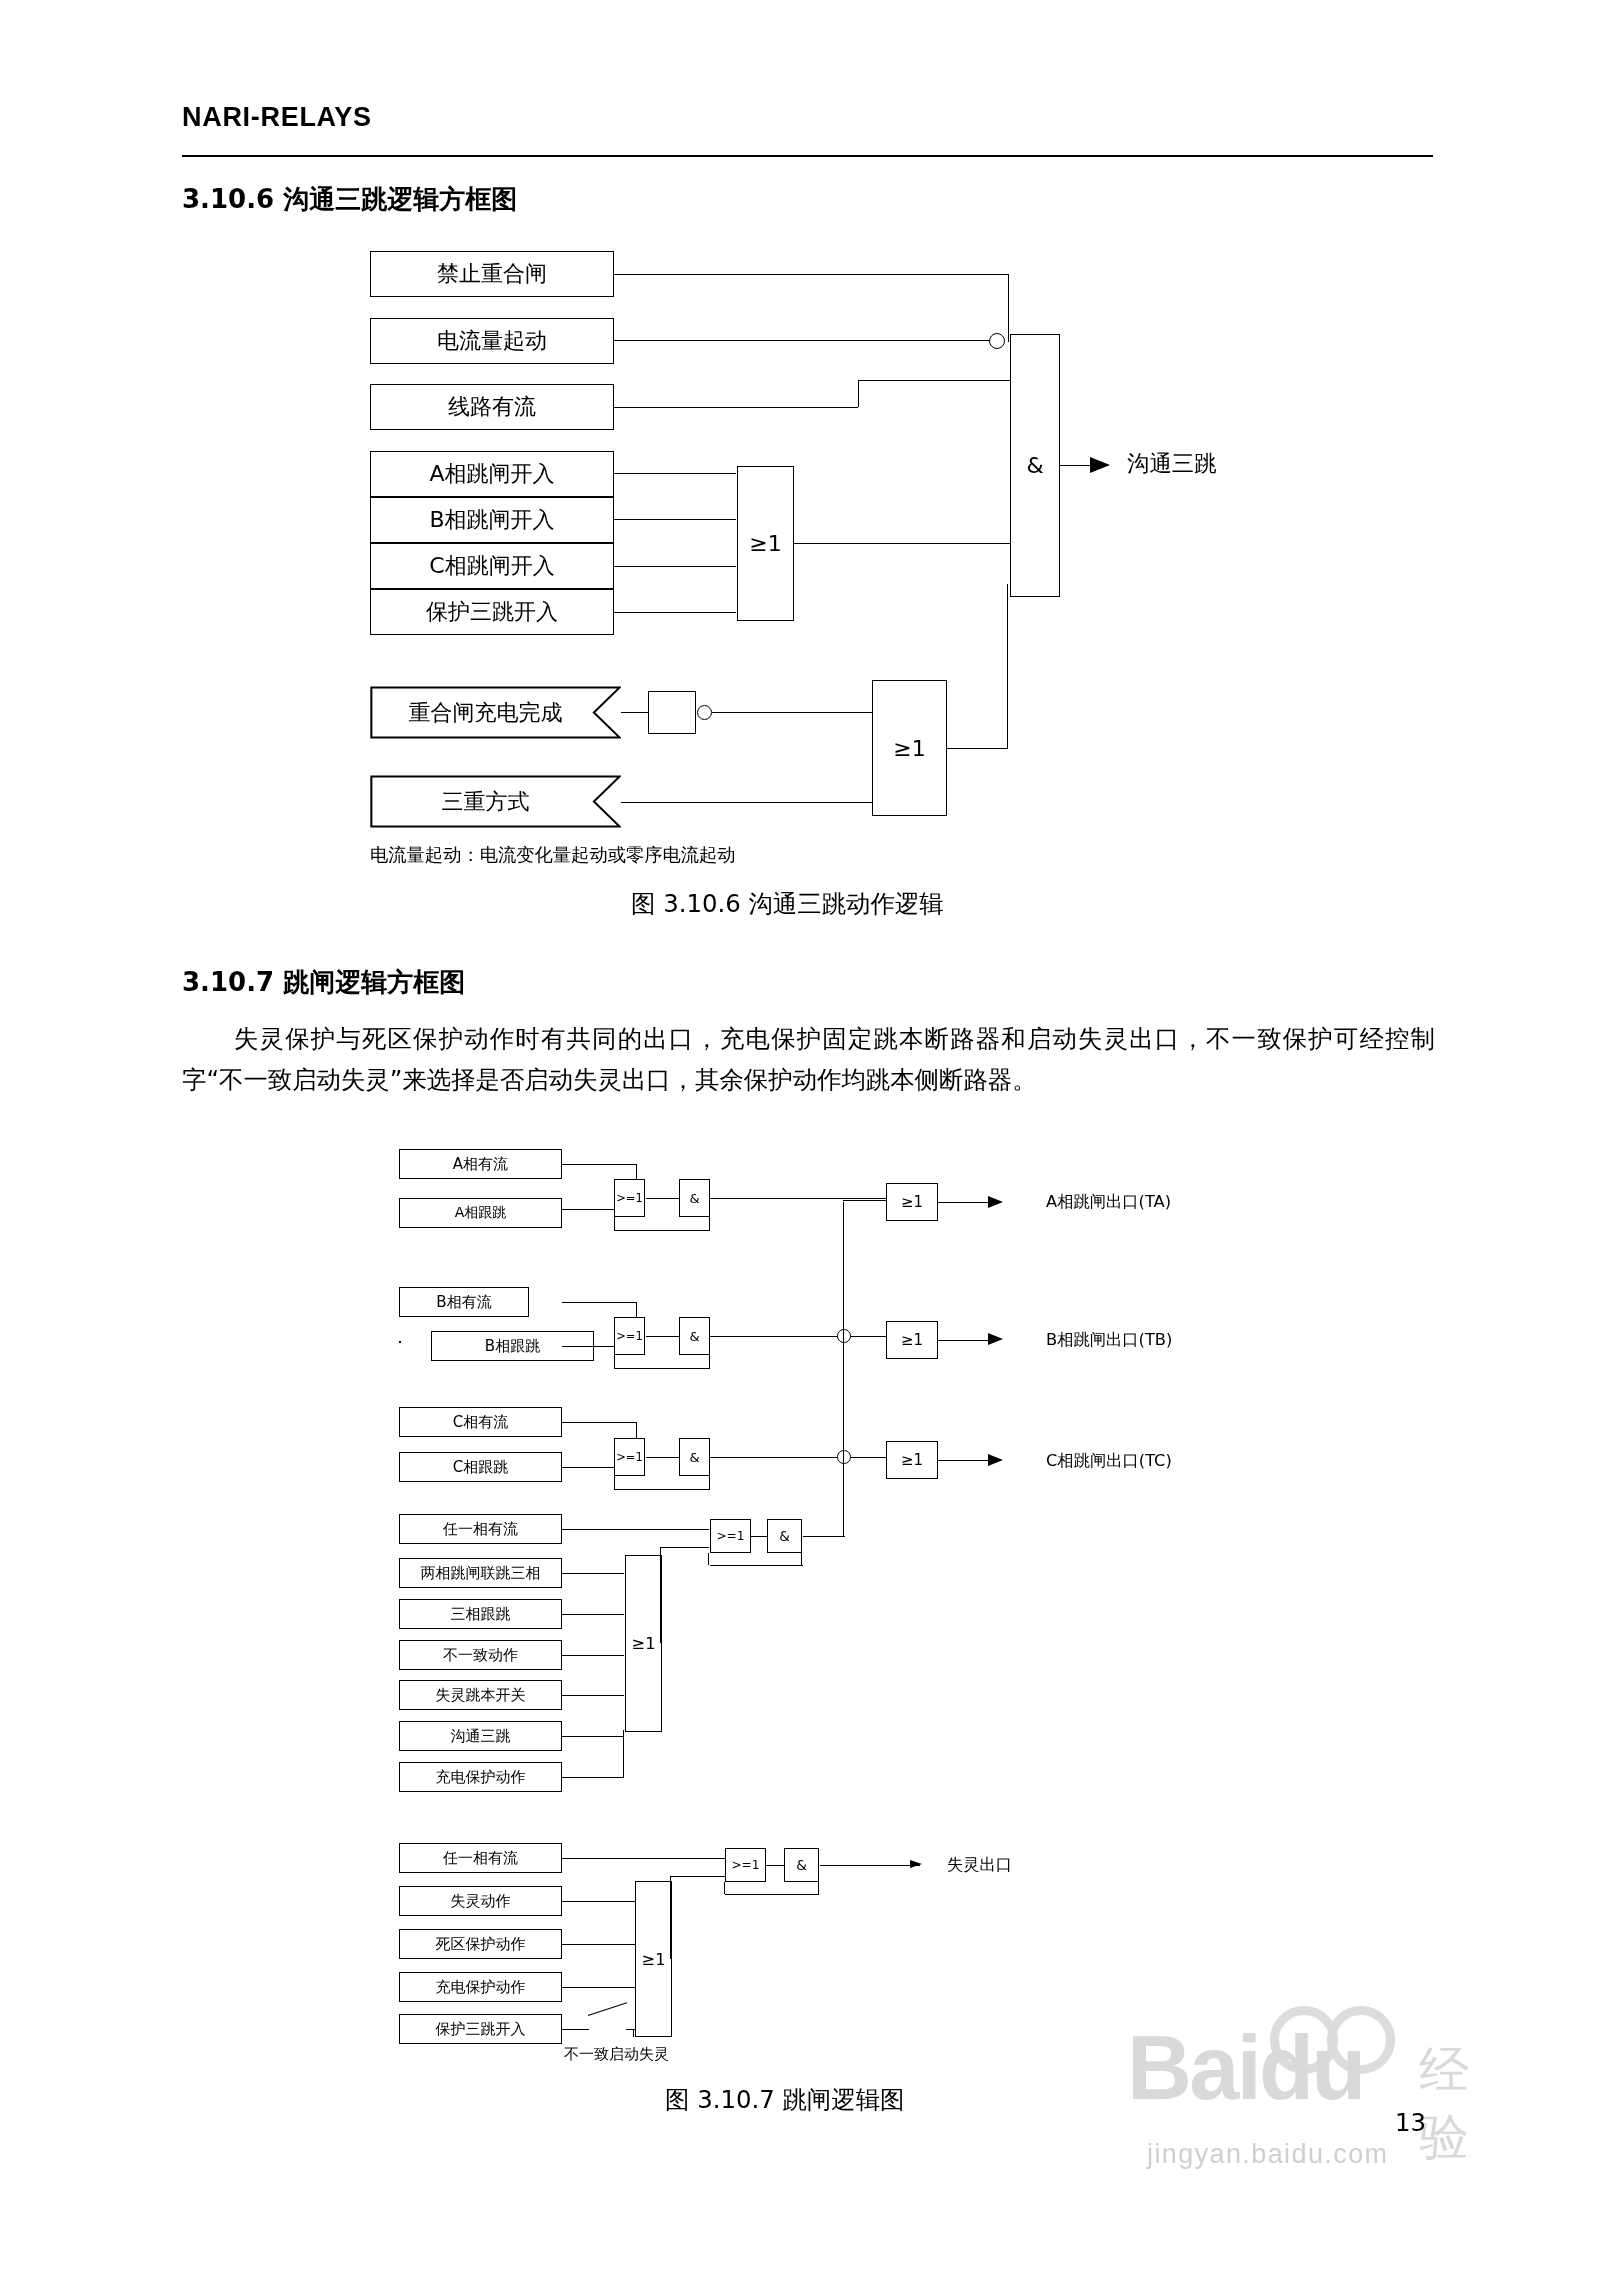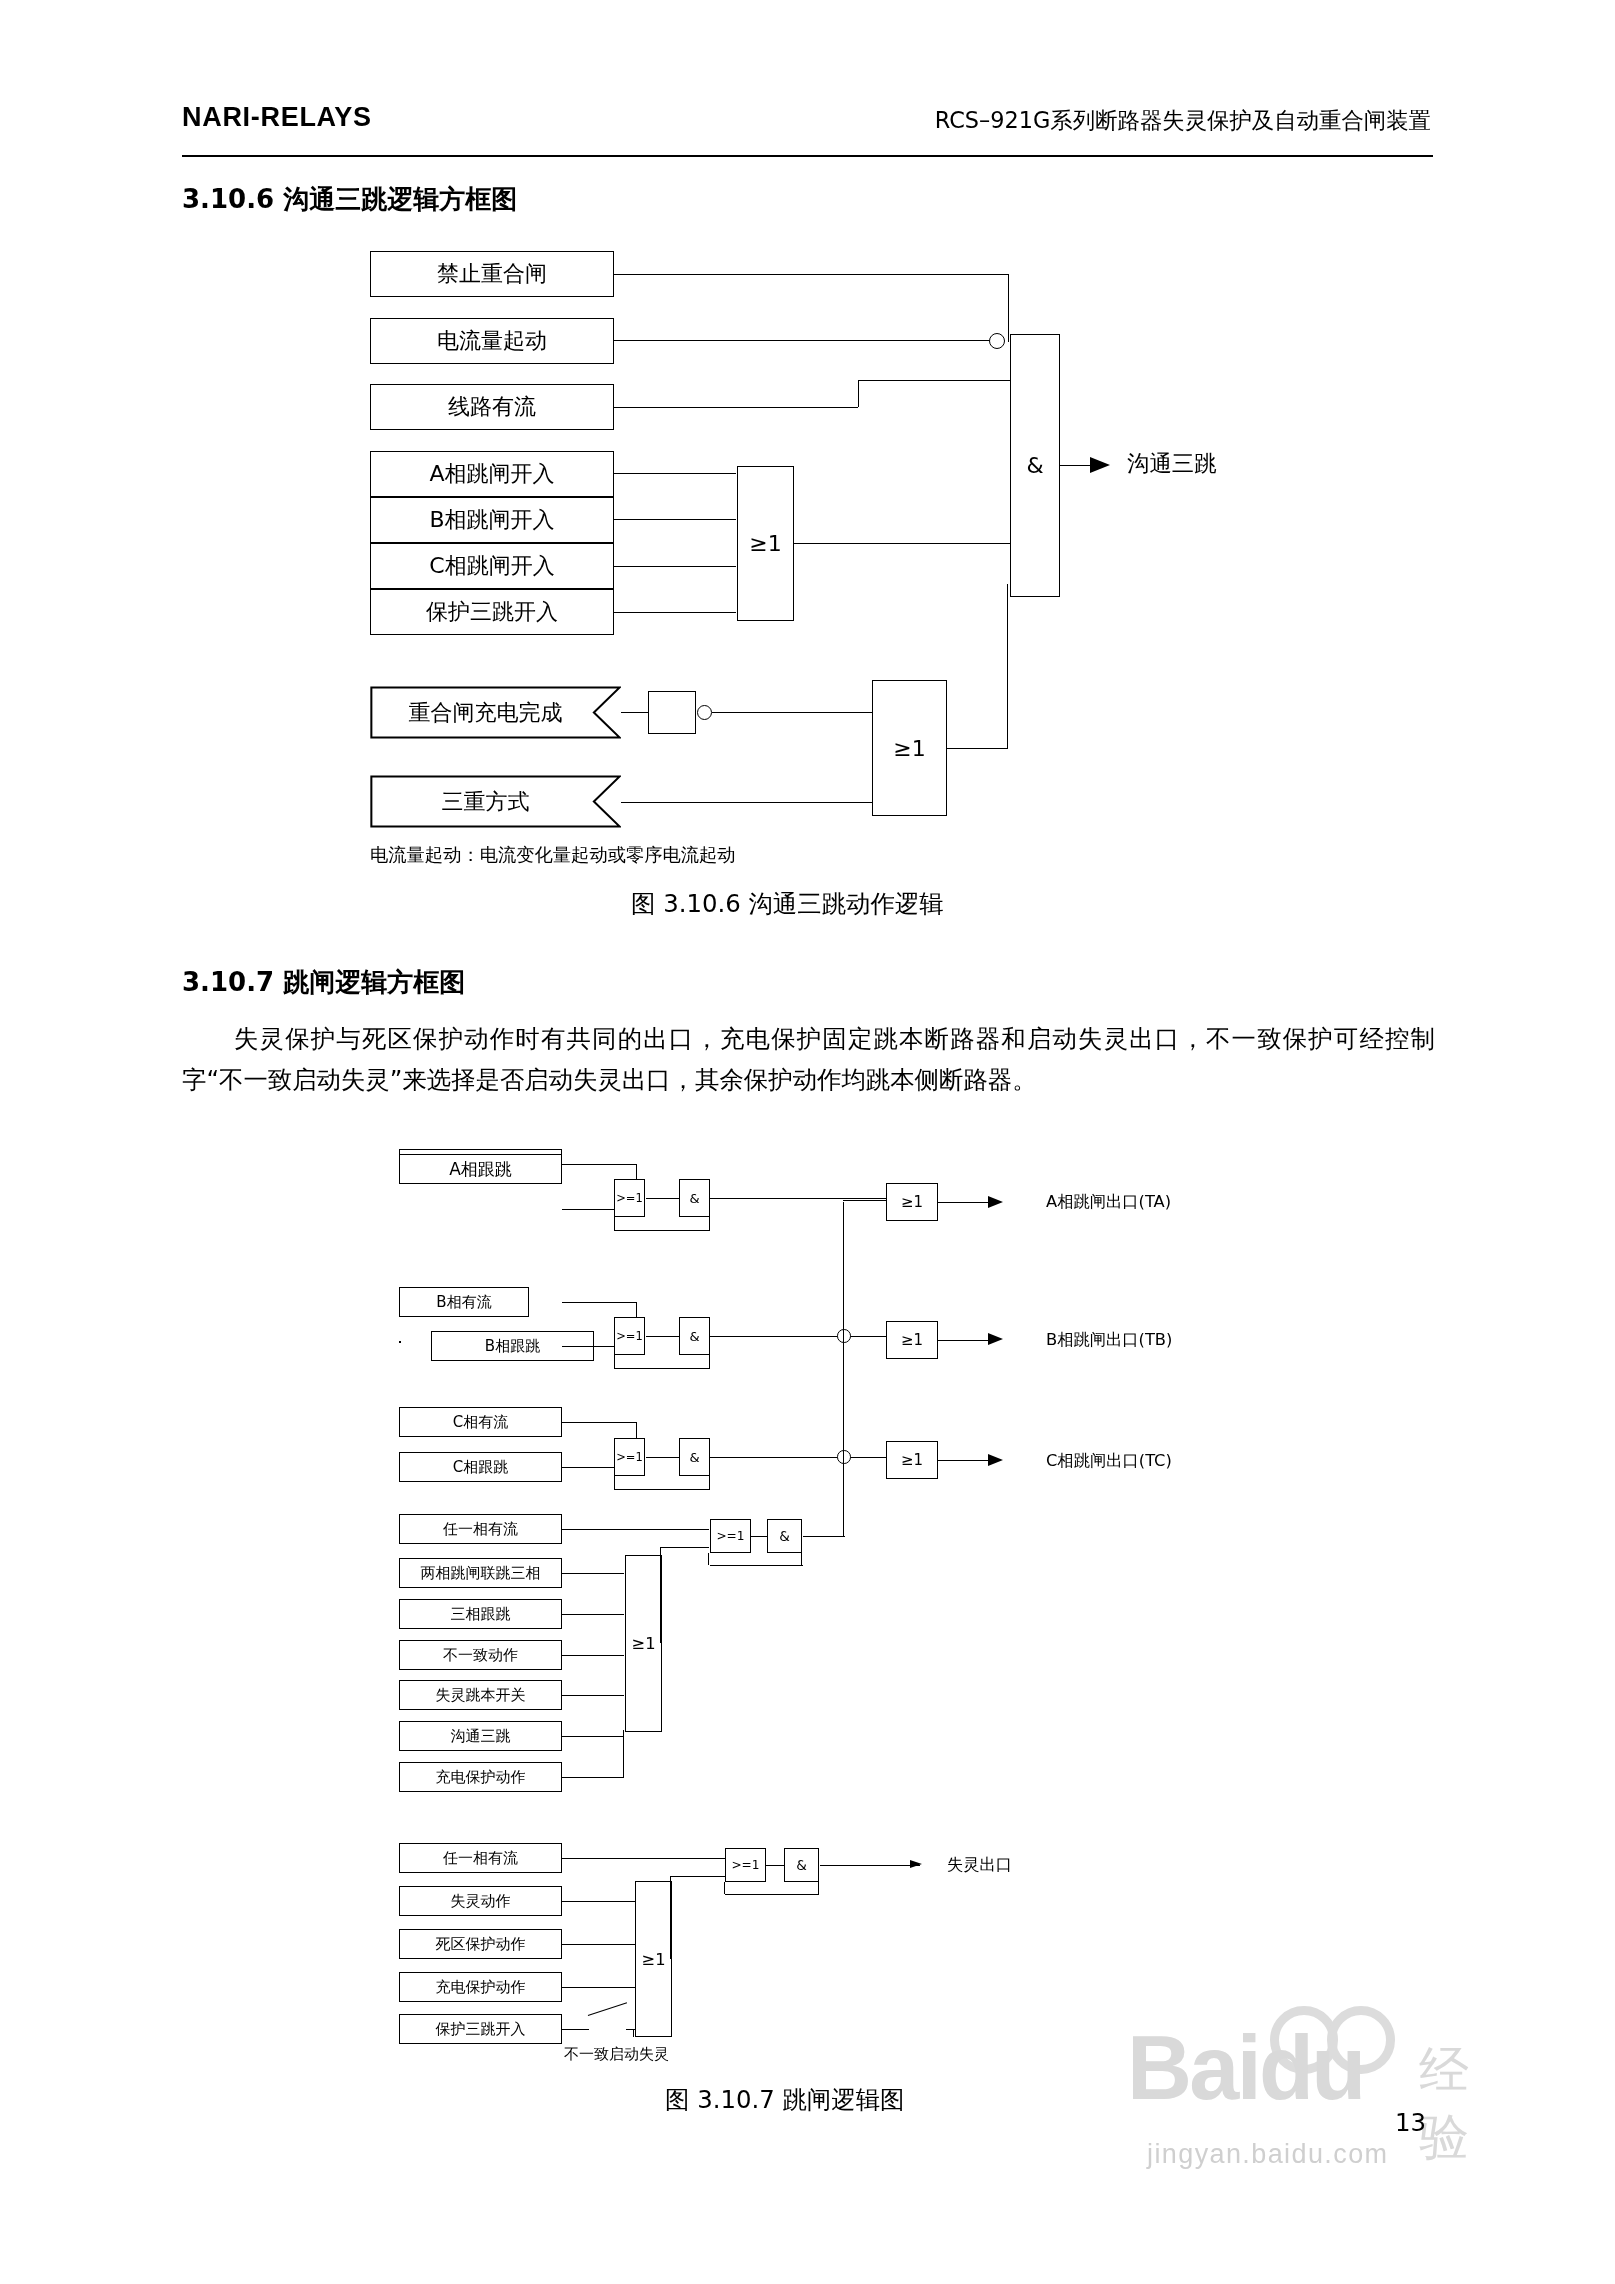--- a/index.html
+++ b/index.html
@@ -40,21 +40,20 @@
   .wm-circ{position:absolute;border:9.5px solid #dcdcdc;border-radius:50%;}
   .pgnum{position:absolute;left:1395px;top:2108px;font-size:24.4px;font-family:"DejaVu Sans",sans-serif;}
 </style>
 </head>
 <body>
 
 <div class="page">
 
   <div class="hdr">
     <div class="hdr-left">NARI-RELAYS</div>
-    <div class="hdr-right">RCS–921G系列断路器失灵保护及自动重合闸装置</div>
   </div>
   <div class="hdr-rule"></div>
 
   <div class="h3" style="left:182px;top:182px;">3.10.6  沟通三跳逻辑方框图</div>
 
   <div class="dg">
 
     <div class="bx" style="left:370px;top:251px;width:244px;height:46px;font-size:22px;">禁止重合闸</div>
     <div class="bx" style="left:370px;top:318px;width:244px;height:46px;font-size:22px;">电流量起动</div>
     <div class="bx" style="left:370px;top:384px;width:244px;height:46px;font-size:22px;">线路有流</div>
@@ -118,21 +117,21 @@
 
   <div class="note" style="left:370px;top:842px;">电流量起动：电流变化量起动或零序电流起动</div>
   <div class="cap" style="left:631px;top:888px;">图 3.10.6  沟通三跳动作逻辑</div>
 
   <div class="h3" style="left:182px;top:965px;">3.10.7  跳闸逻辑方框图</div>
   <div class="para" style="left:182px;top:1018px;width:1253px;text-indent:52px;">失灵保护与死区保护动作时有共同的出口，充电保护固定跳本断路器和启动失灵出口，不一致保护可经控制字“不一致启动失灵”来选择是否启动失灵出口，其余保护动作均跳本侧断路器。</div>
 
   <div class="dg">
 
     <div class="bx" style="left:399px;top:1149px;width:163px;height:30px;font-size:15px;">A相有流</div>
-    <div class="bx" style="left:399px;top:1154px;width:163px;height:30px;font-size:17px;">A相跟跳</div>
+    <div class="bx" style="left:399px;top:1198px;width:163px;height:30px;font-size:14px;">A相跟跳</div>
     <div class="bx" style="left:614px;top:1179px;width:31px;height:38px;font-size:11.5px;">&gt;=1</div>
     <div class="bx" style="left:679px;top:1179px;width:31px;height:38px;font-size:13px;">&amp;</div>
     <div class="bx" style="left:886px;top:1183px;width:52px;height:38px;font-size:15px;">≥1</div>
     <div class="ln hl" style="left:562px;top:1164px;width:75px;"></div>
     <div class="ln vl" style="left:636px;top:1164px;height:15px;"></div>
     <div class="ln hl" style="left:562px;top:1209px;width:52px;"></div>
     <div class="ln hl" style="left:646px;top:1198px;width:33px;"></div>
     <div class="ln hl" style="left:614px;top:1230px;width:96px;"></div>
     <div class="ln vl" style="left:614px;top:1217px;height:13px;"></div>
     <div class="ln vl" style="left:709px;top:1217px;height:13px;"></div>

